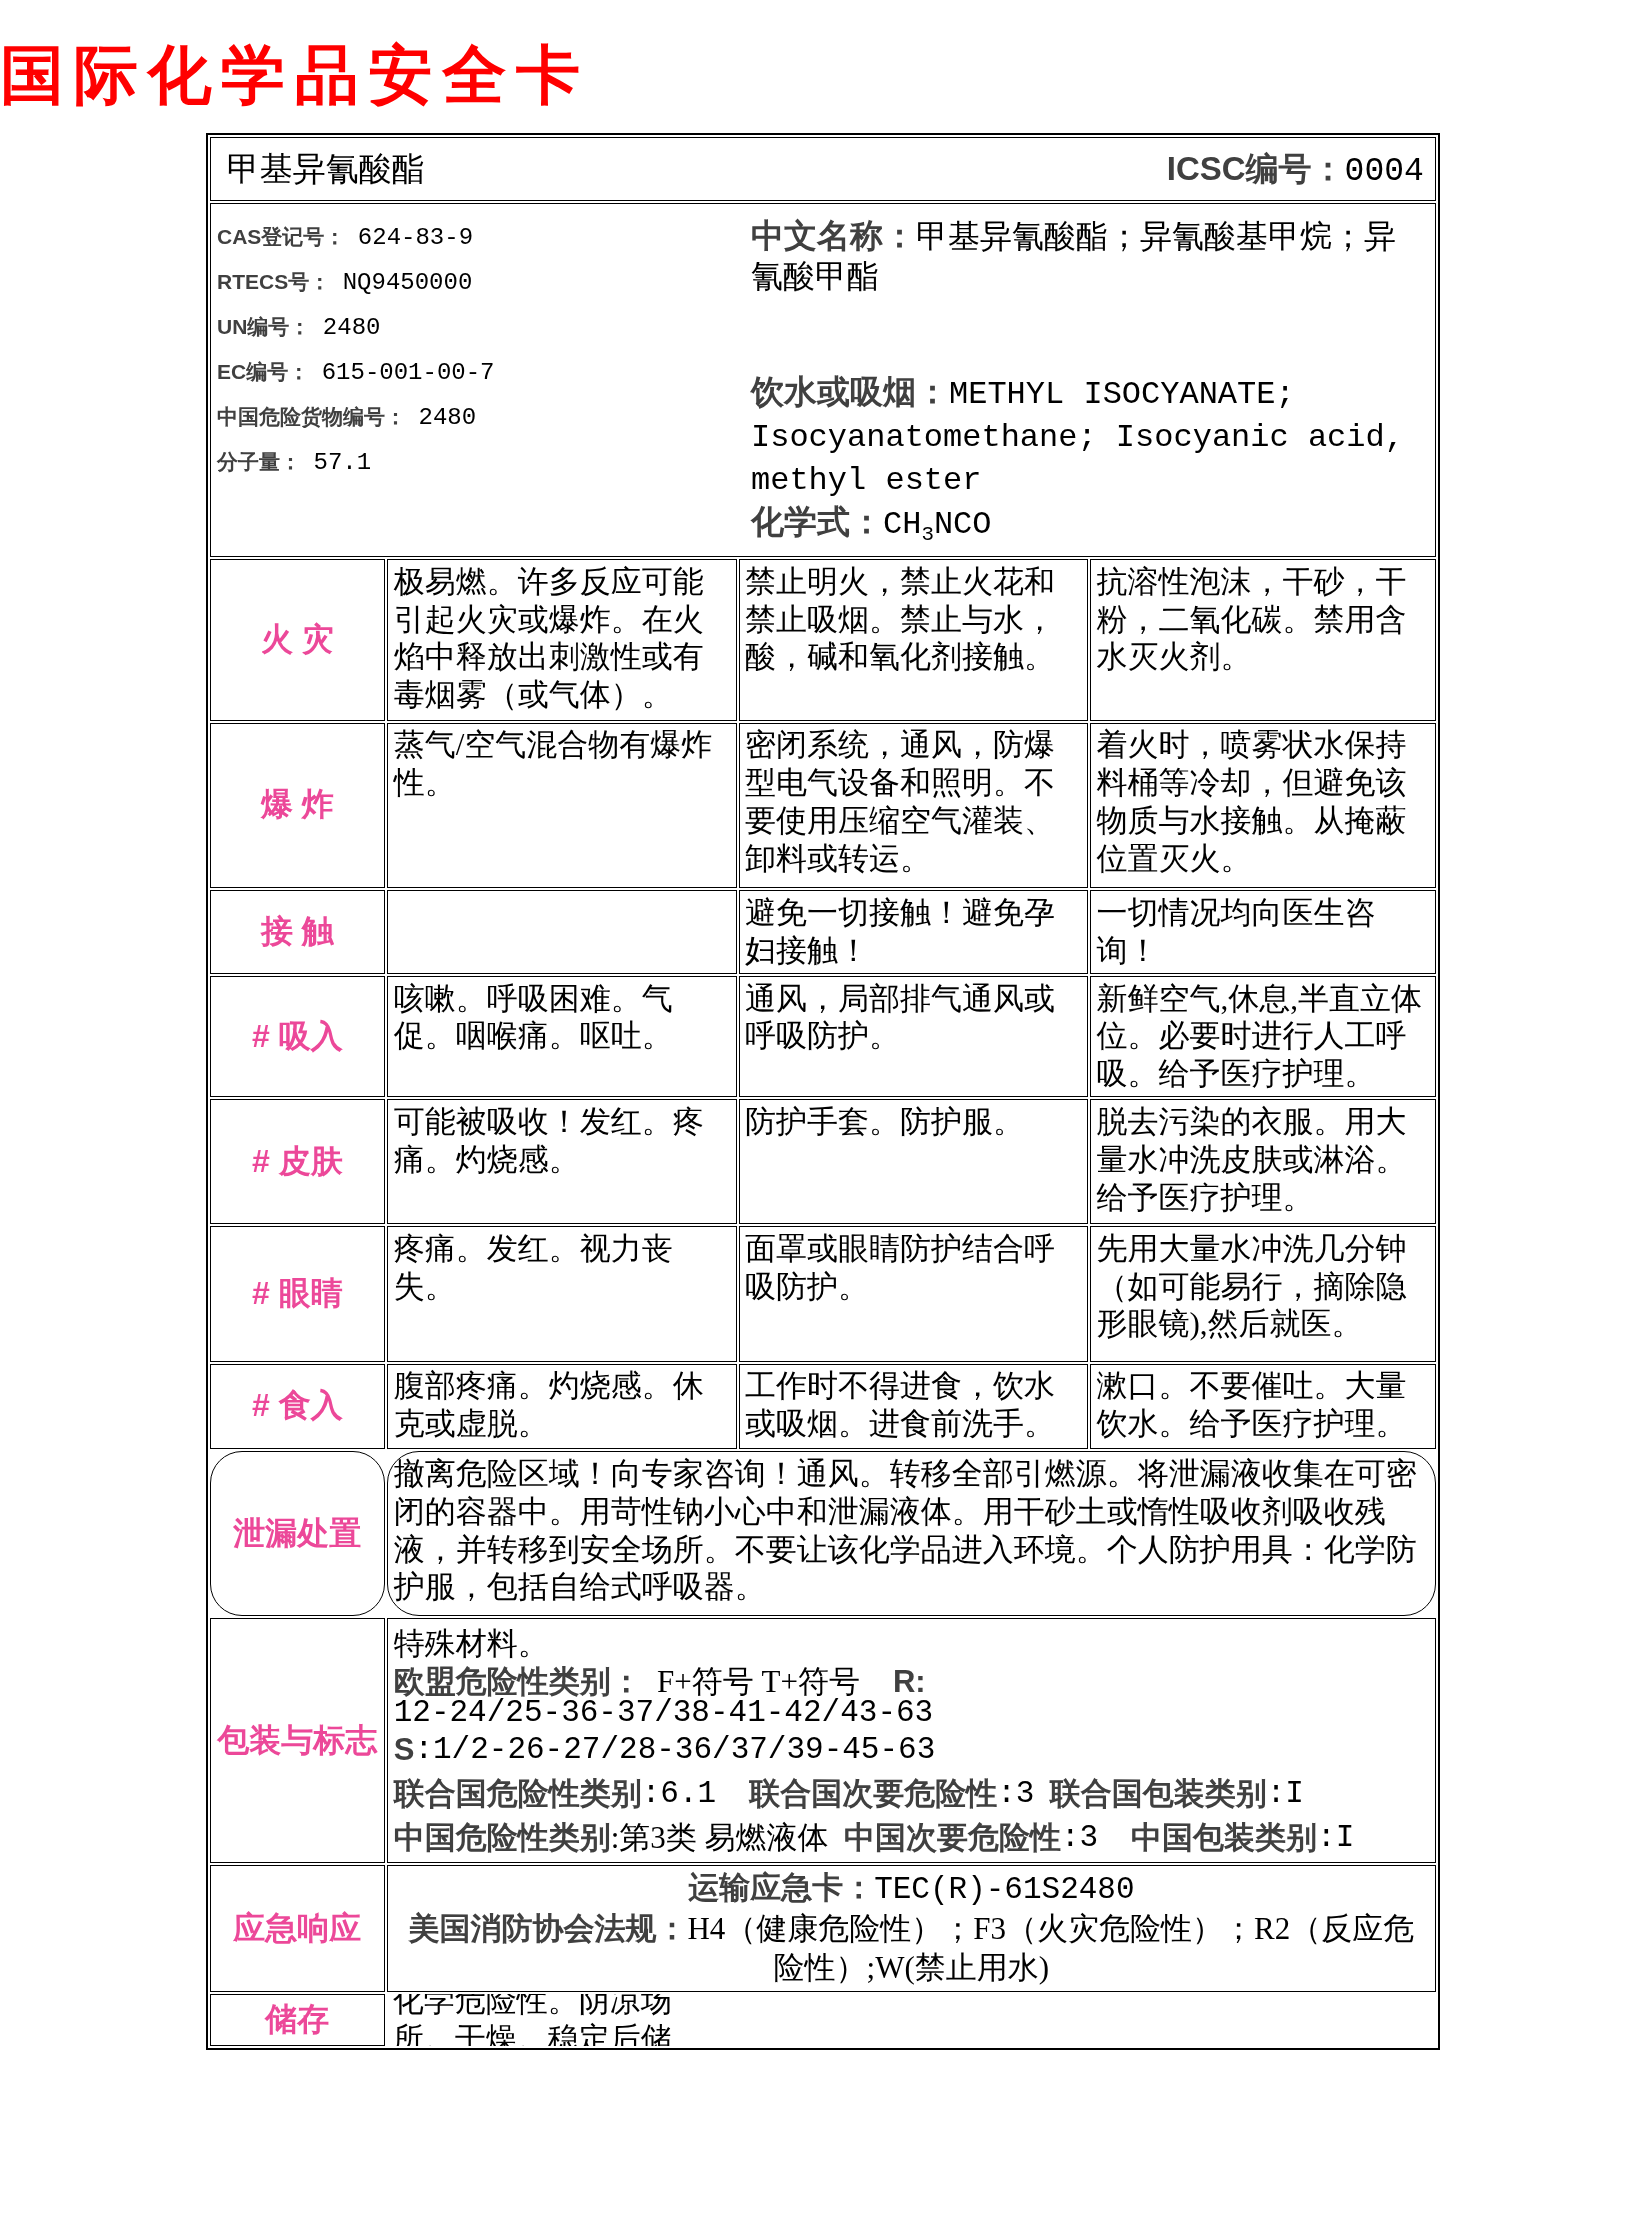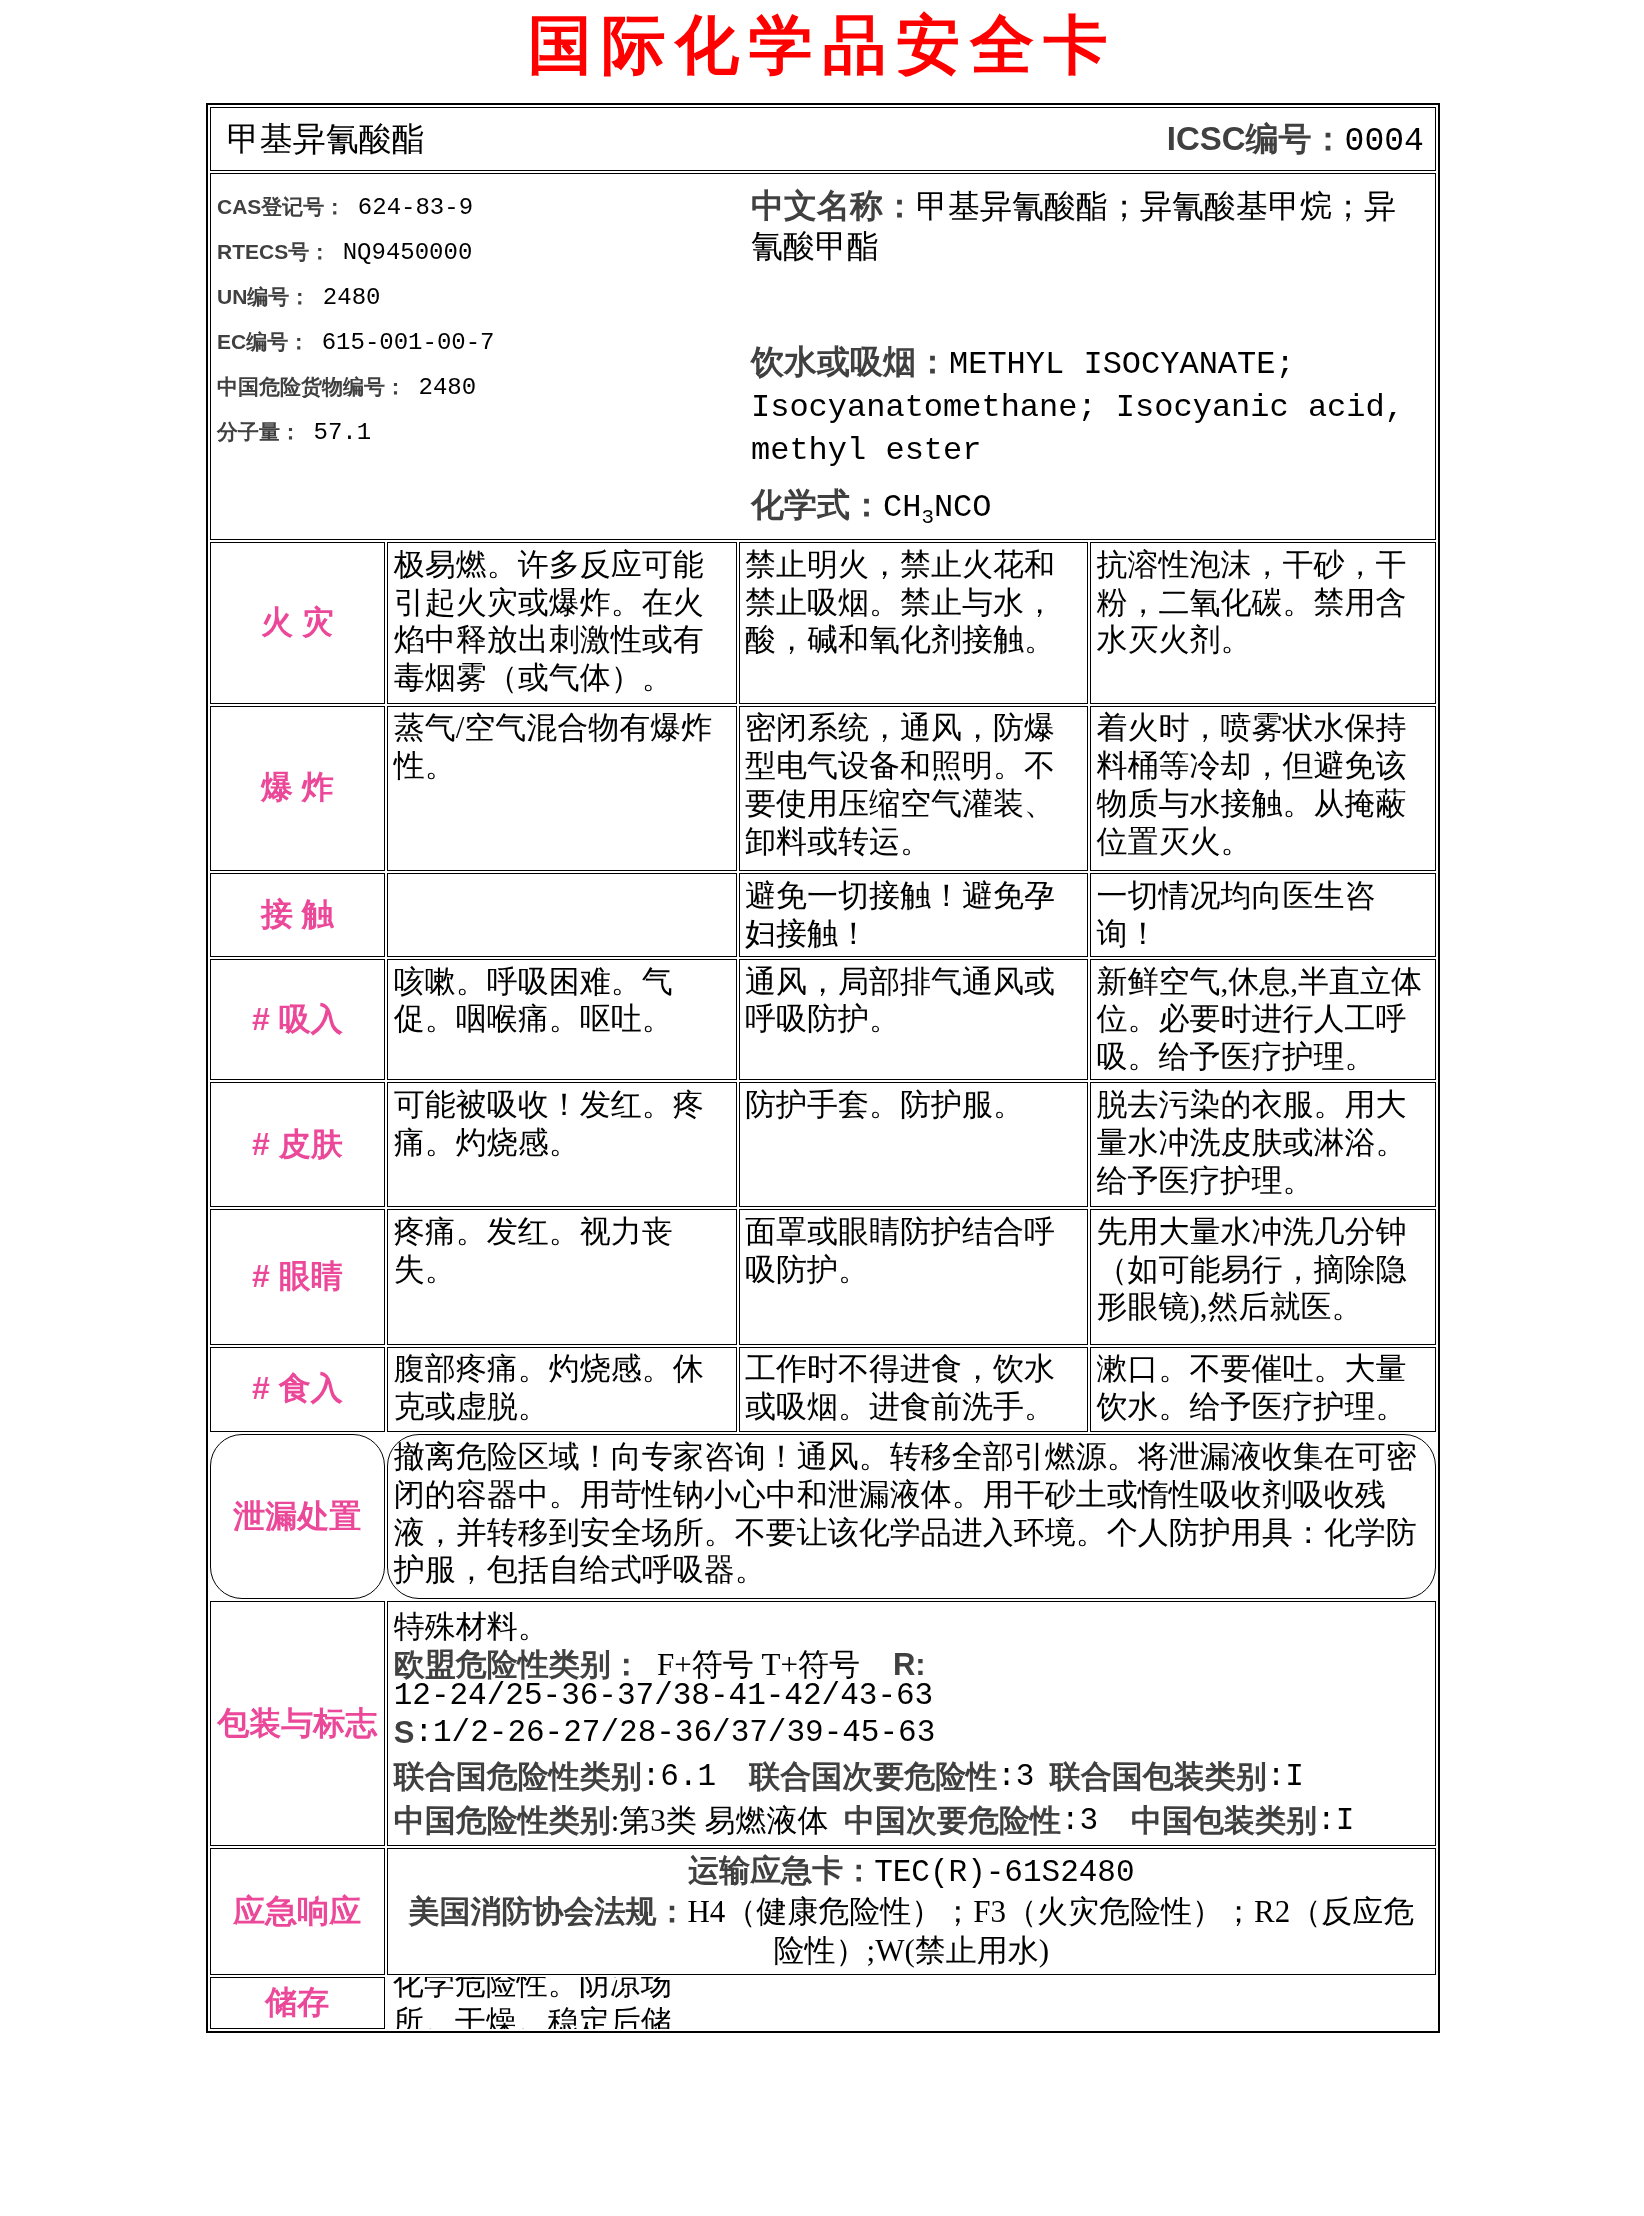--- a/index.html
+++ b/index.html
@@ -3,26 +3,25 @@
 <meta charset="utf-8">
 <style>
   html, body {
     margin: 0; padding: 0;
     background: #ffffff;
     width: 1645px; min-height: 2216px;
     font-family: "Liberation Serif", "DejaVu Serif", serif;
     color: #000000;
   }
   .title {
-    text-align: center;
     color: #ff0000;
     font-weight: bold;
     font-size: 64px;
     letter-spacing: 9.7px;
-    padding-top: 2px;
+    padding-top: 32px;
     font-family: "Liberation Serif", "DejaVu Serif", serif;
   }
   table.card {
     width: 1234px;
     margin: 14px auto 0 auto;
     border: 2.8px solid #000;
     border-collapse: separate;
     border-spacing: 2.1px;
     table-layout: fixed;
   }
@@ -58,21 +57,21 @@
   .info-flex { display: flex; padding: 9.7px 8.3px 7px 5.5px; }
   .info-left { width: 534px; flex-shrink: 0; }
   .info-right { flex: 1; }
   .id-line { height: 45px; display: flex; align-items: center; font-size: 33px; }
   .id-line .lbl { font-size: 21px; }
   .id-line .mono { margin-left: 12.5px; font-size: 24px; }
   .names-block { font-size: 32px; line-height: 1.25; }
   .names-block .lbl { font-size: 33px; }
   .cn-names { min-height: 83px; }
   .en-names { margin-top: 73px; }
-  .formula-line { margin-top: 13px; }
+  .formula-line { margin-top: 0; }
 
   
   tr.r-hdr td {
     height: 98px;
     text-align: center; vertical-align: middle;
     color: #0000ff; font-weight: bold;
     font-family: "Liberation Sans", "DejaVu Sans", sans-serif;
     font-size: 33px; line-height: 1.3;
   }
 

